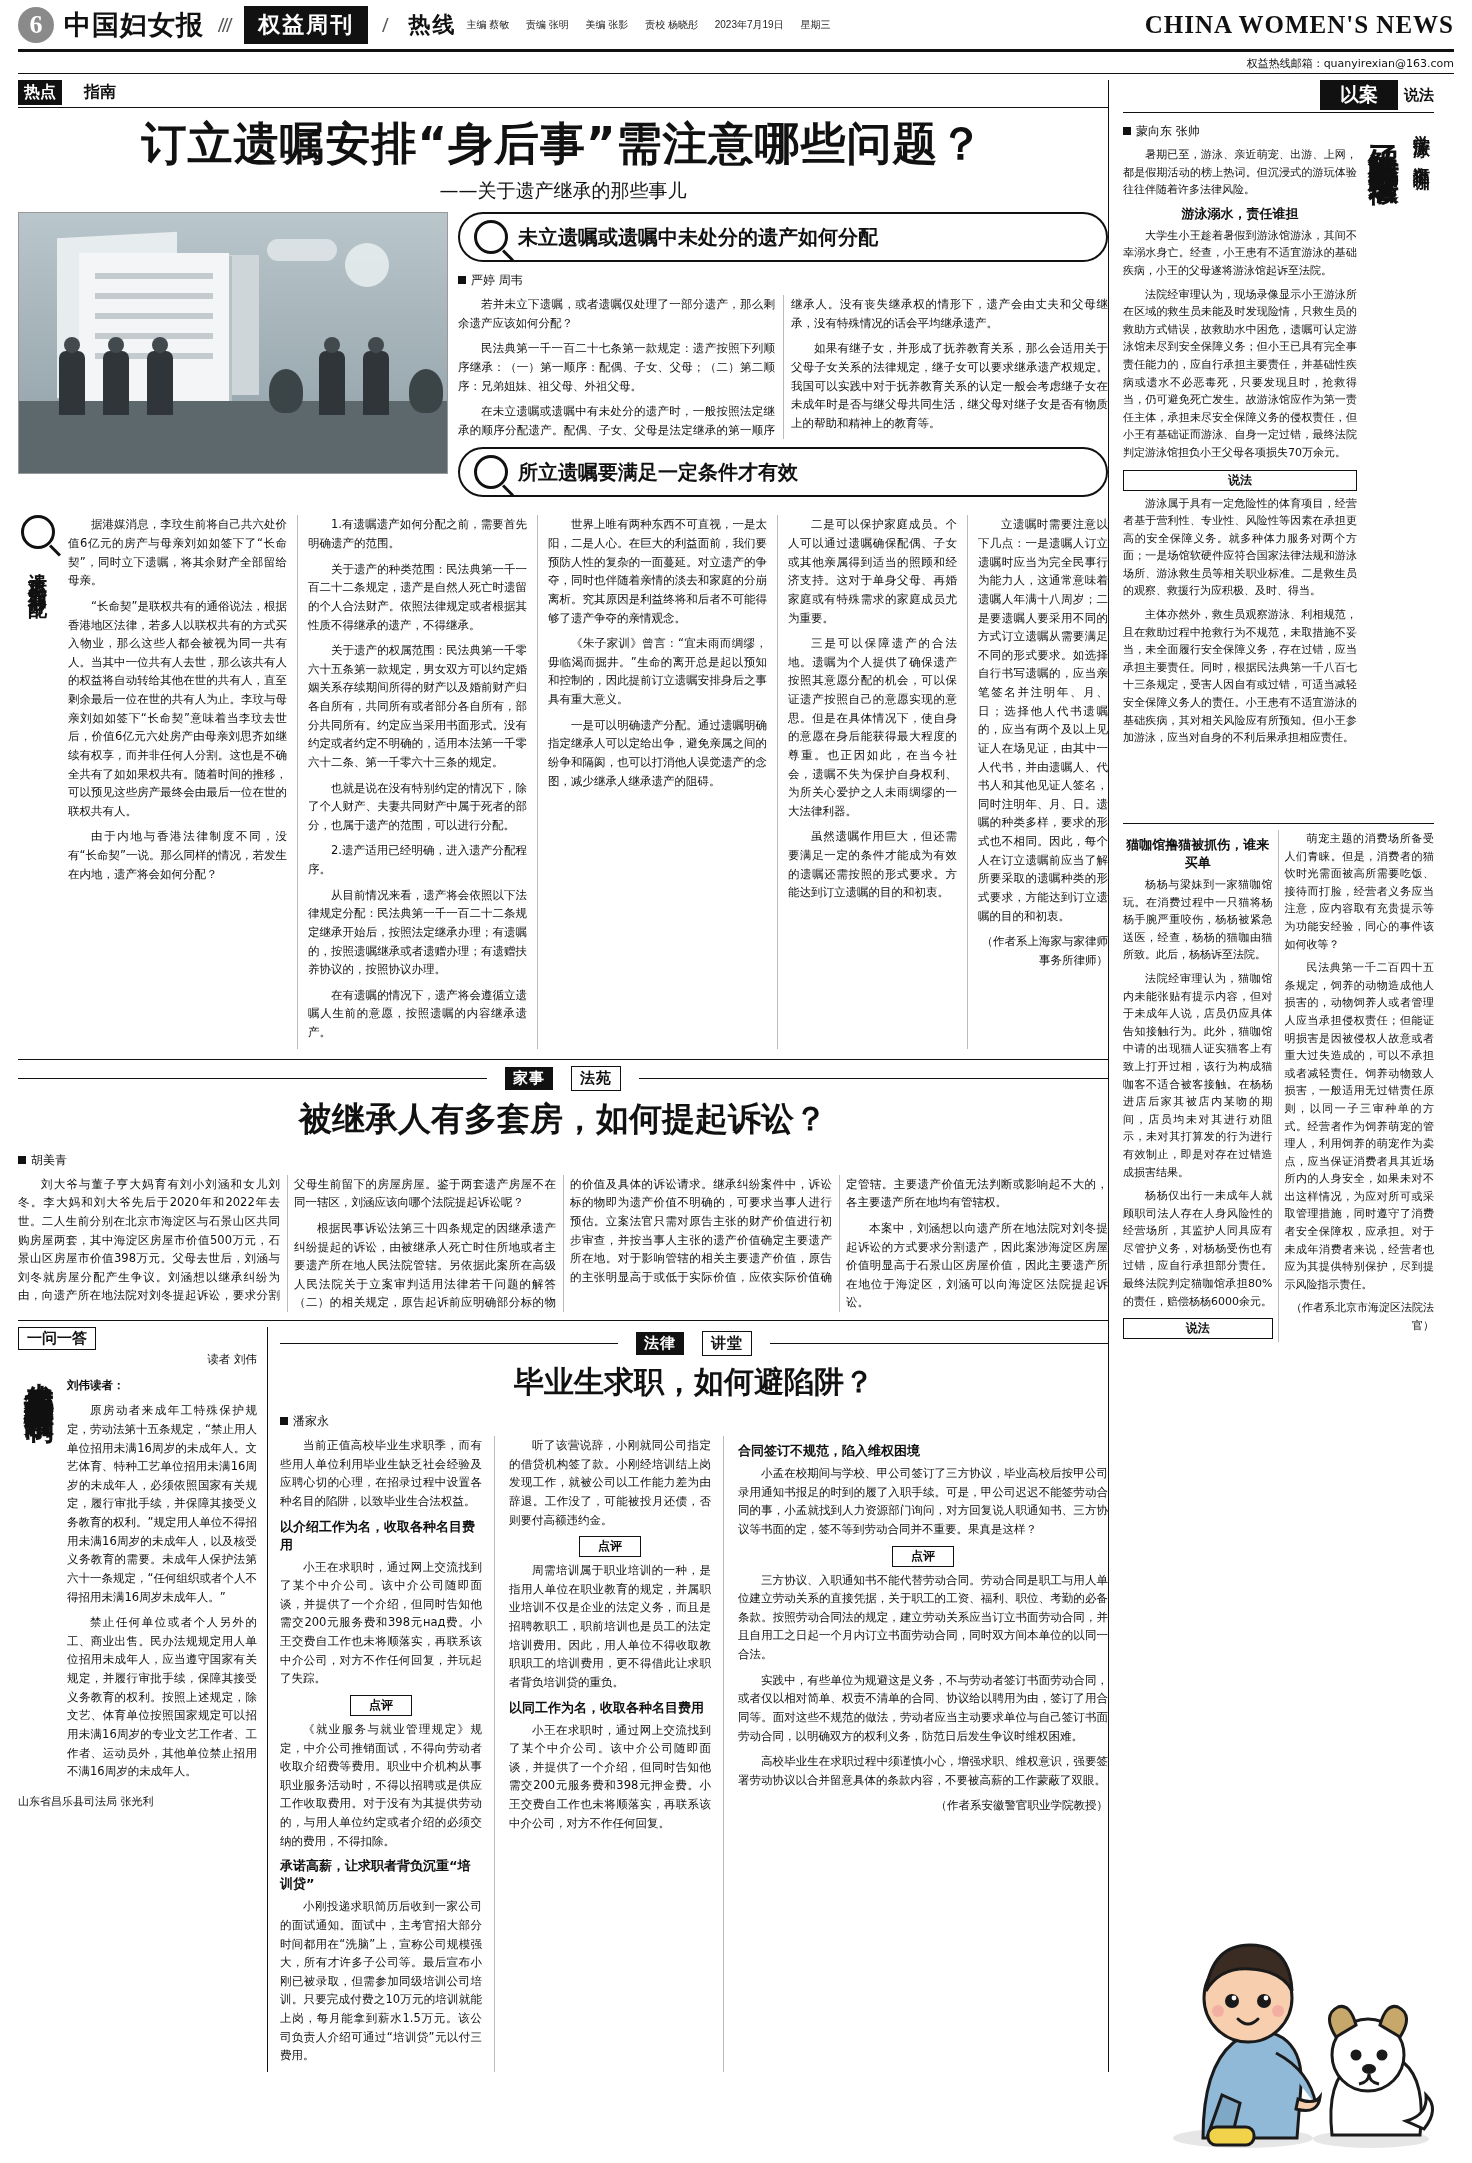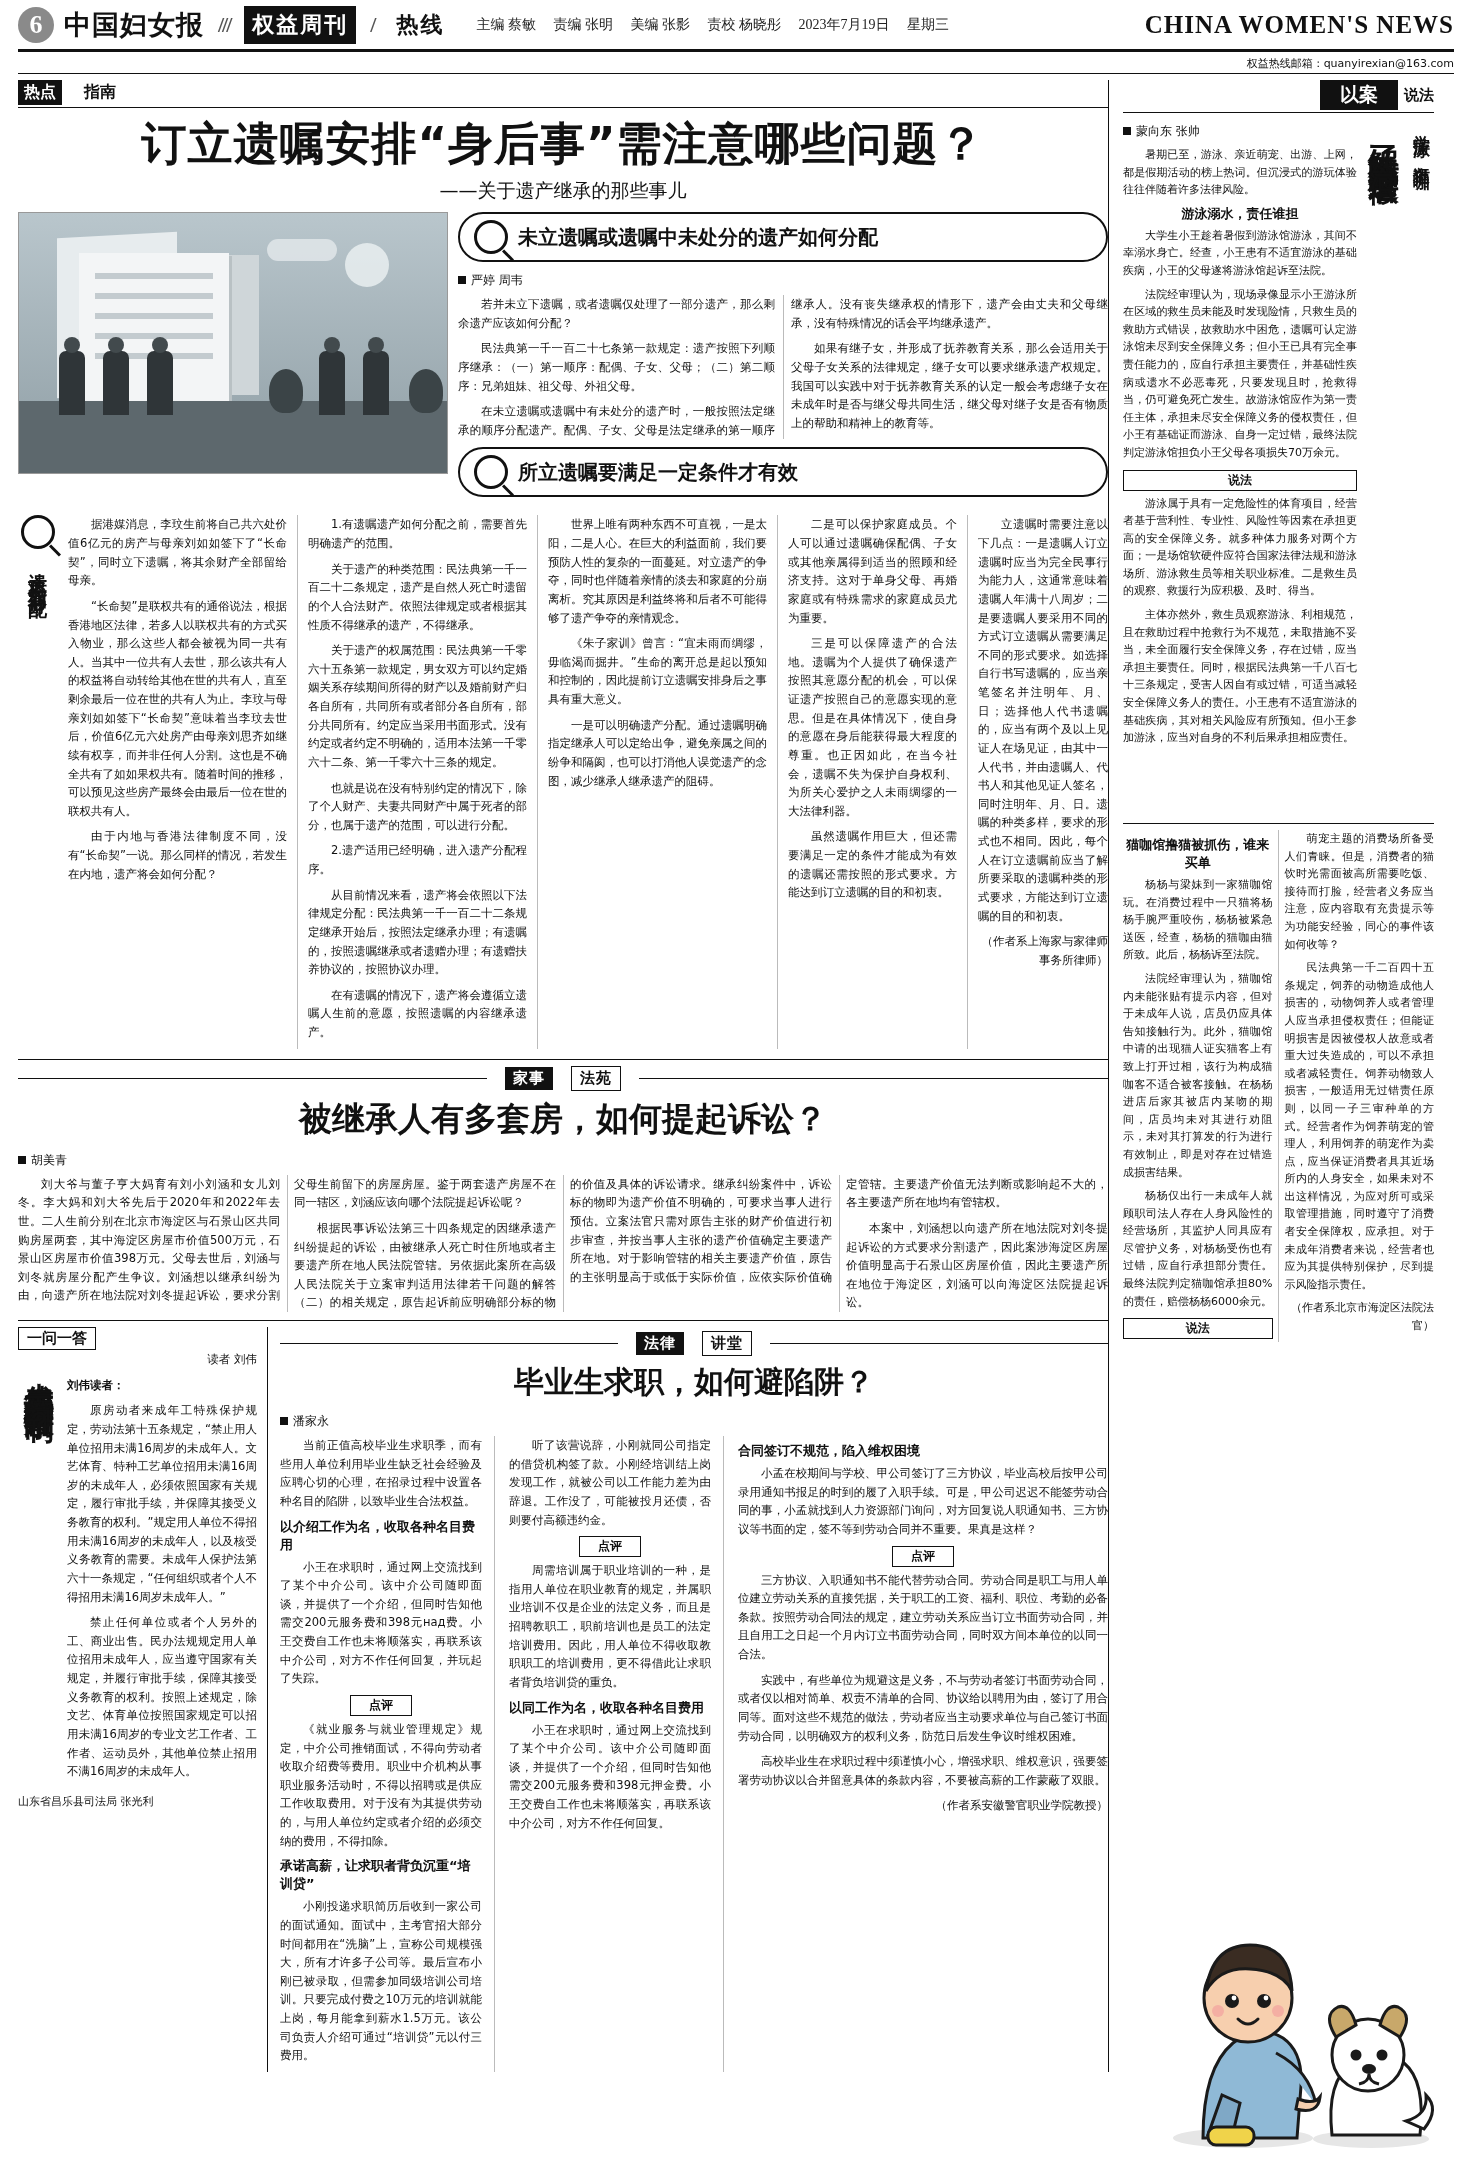--- a/index.html
+++ b/index.html
@@ -28,30 +28,30 @@
     font-size:26px; font-family:"Liberation Serif", serif; font-weight:bold;
   }
   .masthead-logo {
     font-size:27px; font-weight:bold; letter-spacing:1px;
     font-family:"DejaVu Sans", sans-serif;
     white-space:nowrap;
   }
   .slashes { color:#555; font-size:22px; font-weight:bold; letter-spacing:-2px; margin:0 4px; }
   .section-tag {
     background:#111; color:#fff; font-size:22px; font-weight:bold;
-    padding:4px 8px; letter-spacing:2px;
+    padding:4px 14px; letter-spacing:2px;
     font-family:"DejaVu Sans", sans-serif;
   }
   .section-sub {
     font-size:22px; font-weight:bold; letter-spacing:2px; padding-left:8px;
     font-family:"DejaVu Sans", sans-serif;
   }
   .masthead-credits {
-    font-size:14px; color:#222; margin-left:22px; white-space:nowrap;
-    font-family:Liberation Serif, serif;
+    font-size:10px; color:#222; white-space:nowrap;
+    font-family:Liberation Sans, sans-serif;
   }
   .masthead-credits span { margin-right:14px; }
   .masthead-en {
     margin-left:auto; font-size:25px; font-weight:bold; letter-spacing:1px;
     font-family:"Liberation Serif", serif;
   }
   .email-line {
     text-align:right; font-size:11px; padding:4px 0 2px 0; color:#111;
     font-family:"DejaVu Sans", sans-serif;
     border-bottom:1px solid #111;

